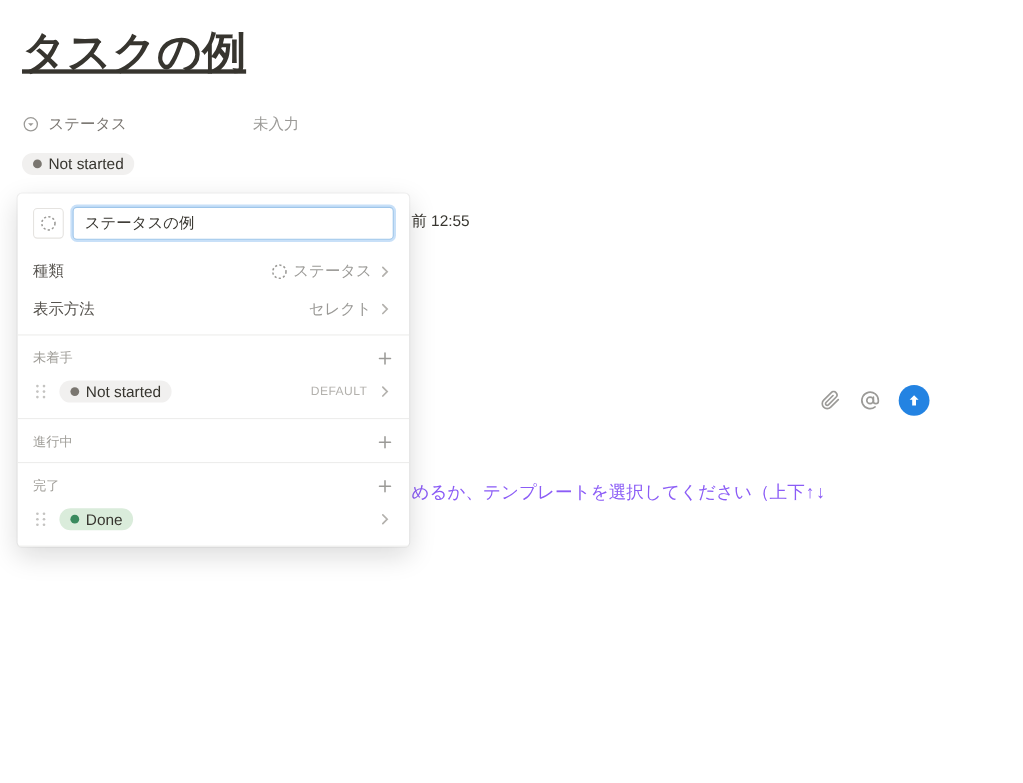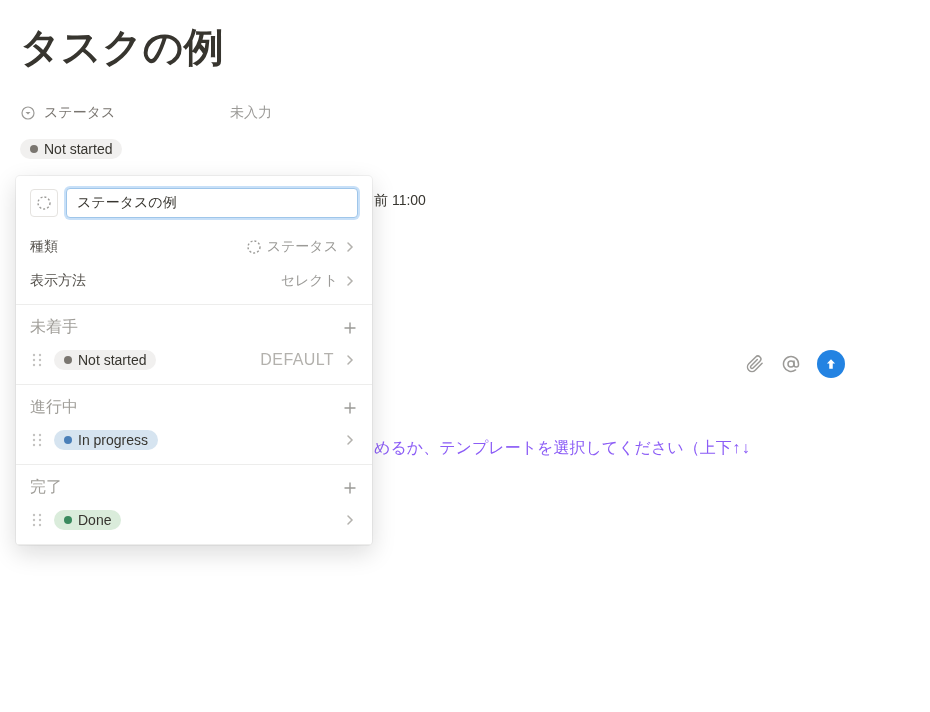--- a/index.html
+++ b/index.html
@@ -10,20 +10,21 @@
       width: 930px;
       height: 712px;
       overflow: hidden;
       position: relative;
     }
     .page-title {
       font-size: 40px;
       font-weight: 700;
       padding: 20px 20px 0 20px;
       margin-bottom: 20px;
+      text-decoration: underline;
     }
     .property-row {
       display: flex;
       align-items: center;
       padding: 6px 20px;
       min-height: 36px;
     }
     .property-label {
       display: flex;
       align-items: center;
@@ -174,21 +175,21 @@
       height: 1px;
       background: #ededec;
       margin: 6px 0 0 0;
     }
     .group-header {
       display: flex;
       align-items: center;
       justify-content: space-between;
       padding: 12px 14px 4px 14px;
       color: #A09E99;
-      font-size: 16px;
+      font-size: 12px;
     }
     .plus-icon {
       color: #9b9a97;
       width: 16px;
       height: 16px;
       display: inline-flex;
       align-items: center;
       justify-content: center;
       cursor: pointer;
     }
@@ -205,21 +206,21 @@
       width: 14px;
       height: 14px;
       display: inline-flex;
       align-items: center;
       justify-content: center;
       cursor: grab;
     }
     .status-item .spacer { flex: 1; }
     .default-label {
       color: #b3b1ad;
-      font-size: 16px;
+      font-size: 11px;
       letter-spacing: 0.4px;
     }
     .action-row {
       display: flex;
       align-items: center;
       gap: 10px;
       padding: 10px 14px;
       cursor: pointer;
       color: #37352f;
     }
@@ -253,21 +254,21 @@
 
 <div class="property-row">
   <div class="property-value">
     <span class="status-pill">
       <span class="dot"></span>
       <span>Not started</span>
     </span>
   </div>
 </div>
 
-<div class="date-text">前 11:00</div>
+<div class="date-text">前 12:55</div>
 
 <div class="toolbar-right">
   <span class="toolbar-icon">
     <svg width="18" height="18" viewBox="0 0 24 24" fill="none" stroke="currentColor" stroke-width="2" stroke-linecap="round" stroke-linejoin="round">
         <path d="M21.44 11.05l-9.19 9.19a6 6 0 01-8.49-8.49l9.19-9.19a4 4 0 015.66 5.66l-9.2 9.19a2 2 0 01-2.83-2.83l8.49-8.48"></path>
       </svg>
   </span>
   <span class="toolbar-icon">
     <svg width="18" height="18" viewBox="0 0 24 24" fill="none" stroke="currentColor" stroke-width="2" stroke-linecap="round" stroke-linejoin="round">
         <circle cx="12" cy="12" r="4"></circle>
@@ -356,71 +357,49 @@
   <div class="divider"></div>
 
   <div class="group-header">
     <span>進行中</span>
     <span class="plus-icon">
       <svg width="14" height="14" viewBox="0 0 14 14">
           <path d="M7 2v10M2 7h10" stroke="currentColor" stroke-width="1.4" stroke-linecap="round"></path>
         </svg>
     </span>
   </div>
+
+  <div class="divider"></div>
+
+  <div class="group-header">
+    <span>完了</span>
+    <span class="plus-icon">
+      <svg width="14" height="14" viewBox="0 0 14 14">
+          <path d="M7 2v10M2 7h10" stroke="currentColor" stroke-width="1.4" stroke-linecap="round"></path>
+        </svg>
+    </span>
+  </div>
   <div class="status-item">
     <span class="drag-handle">
       <svg width="10" height="14" viewBox="0 0 10 14">
           <circle cx="2" cy="2" r="1.2" fill="currentColor"></circle>
           <circle cx="8" cy="2" r="1.2" fill="currentColor"></circle>
           <circle cx="2" cy="7" r="1.2" fill="currentColor"></circle>
           <circle cx="8" cy="7" r="1.2" fill="currentColor"></circle>
           <circle cx="2" cy="12" r="1.2" fill="currentColor"></circle>
           <circle cx="8" cy="12" r="1.2" fill="currentColor"></circle>
         </svg>
     </span>
-    <span class="status-pill blue">
-      <span class="dot blue"></span>
-      <span>In progress</span>
+    <span class="status-pill green">
+      <span class="dot green"></span>
+      <span>Done</span>
     </span>
     <span class="spacer"></span>
     <span class="chevron">
       <svg width="12" height="12" viewBox="0 0 12 12">
           <path d="M4 2l4 4-4 4" fill="none" stroke="currentColor" stroke-width="1.5" stroke-linecap="round"></path>
         </svg>
     </span>
   </div>
 
   <div class="divider"></div>
 
-  <div class="group-header">
-    <span>完了</span>
-    <span class="plus-icon">
-      <svg width="14" height="14" viewBox="0 0 14 14">
-          <path d="M7 2v10M2 7h10" stroke="currentColor" stroke-width="1.4" stroke-linecap="round"></path>
-        </svg>
-    </span>
-  </div>
-  <div class="status-item">
-    <span class="drag-handle">
-      <svg width="10" height="14" viewBox="0 0 10 14">
-          <circle cx="2" cy="2" r="1.2" fill="currentColor"></circle>
-          <circle cx="8" cy="2" r="1.2" fill="currentColor"></circle>
-          <circle cx="2" cy="7" r="1.2" fill="currentColor"></circle>
-          <circle cx="8" cy="7" r="1.2" fill="currentColor"></circle>
-          <circle cx="2" cy="12" r="1.2" fill="currentColor"></circle>
-          <circle cx="8" cy="12" r="1.2" fill="currentColor"></circle>
-        </svg>
-    </span>
-    <span class="status-pill green">
-      <span class="dot green"></span>
-      <span>Done</span>
-    </span>
-    <span class="spacer"></span>
-    <span class="chevron">
-      <svg width="12" height="12" viewBox="0 0 12 12">
-          <path d="M4 2l4 4-4 4" fill="none" stroke="currentColor" stroke-width="1.5" stroke-linecap="round"></path>
-        </svg>
-    </span>
-  </div>
-
-  <div class="divider"></div>
-
 </div>
 
 </body></html>

